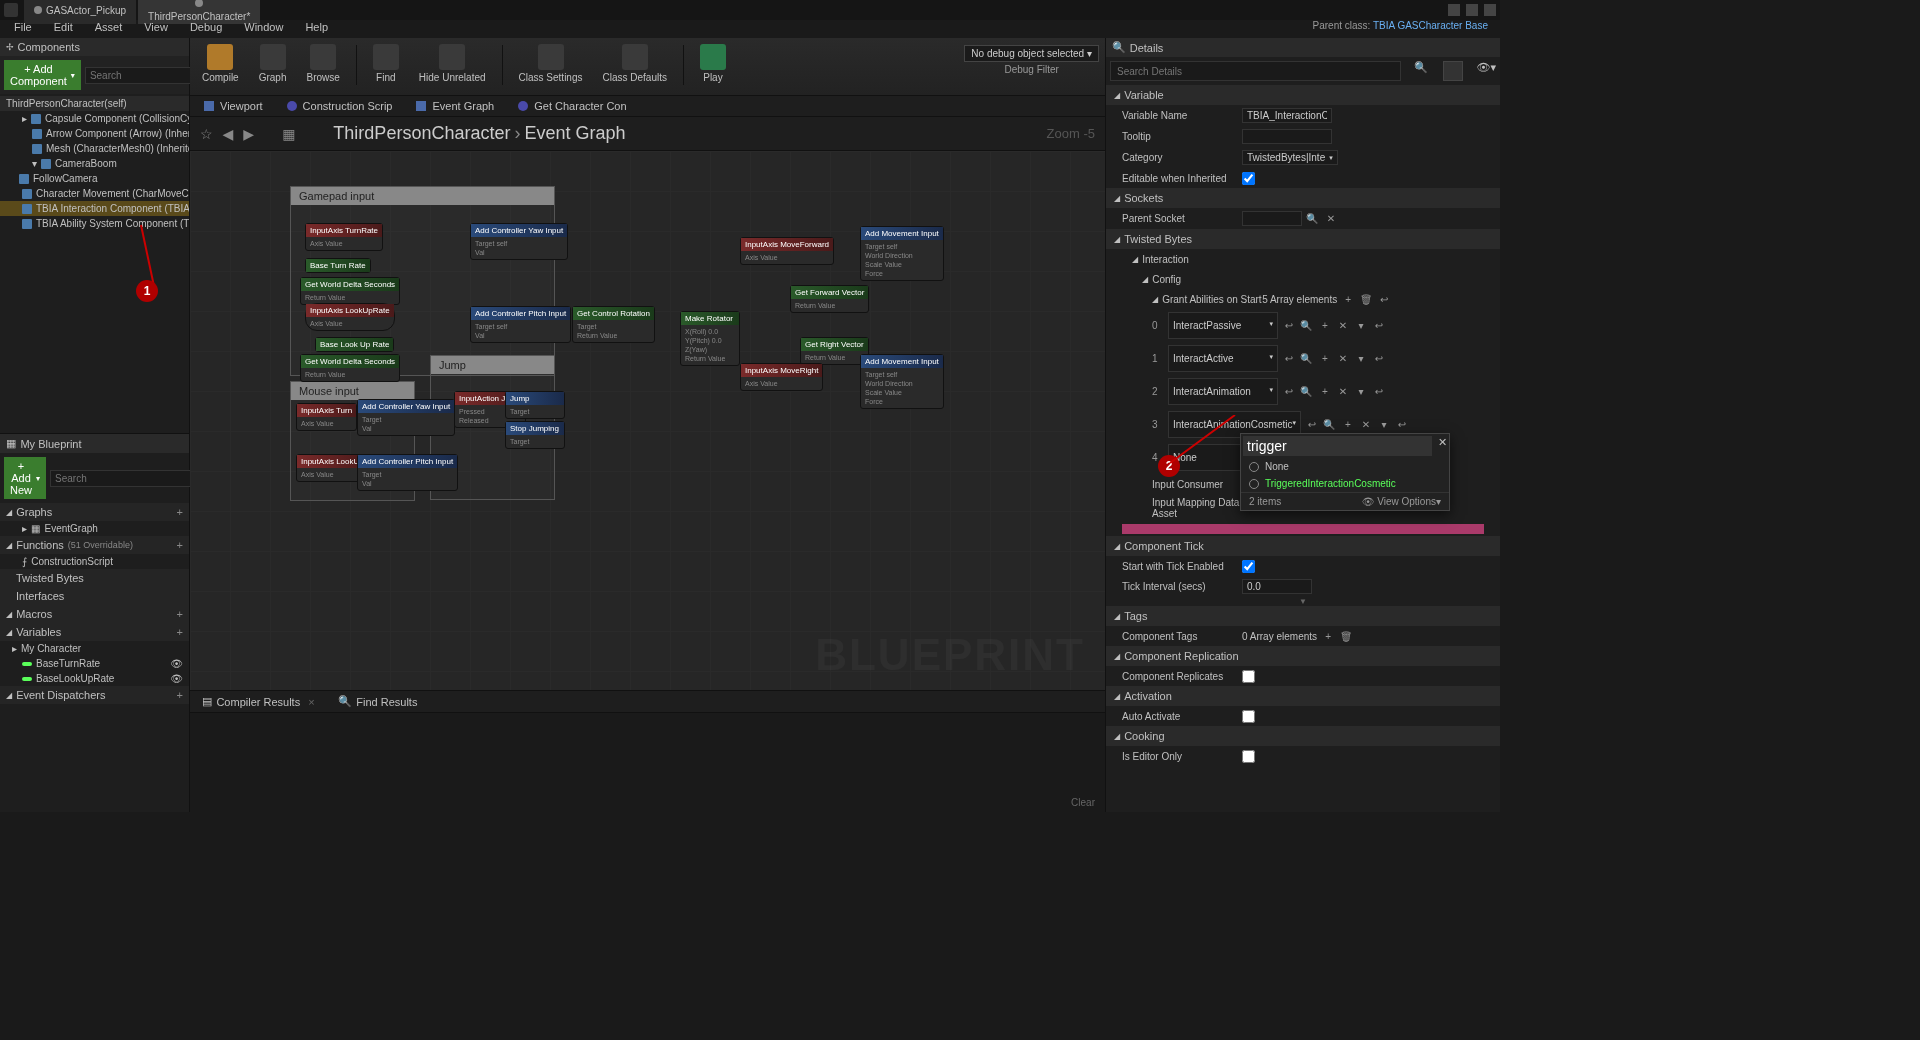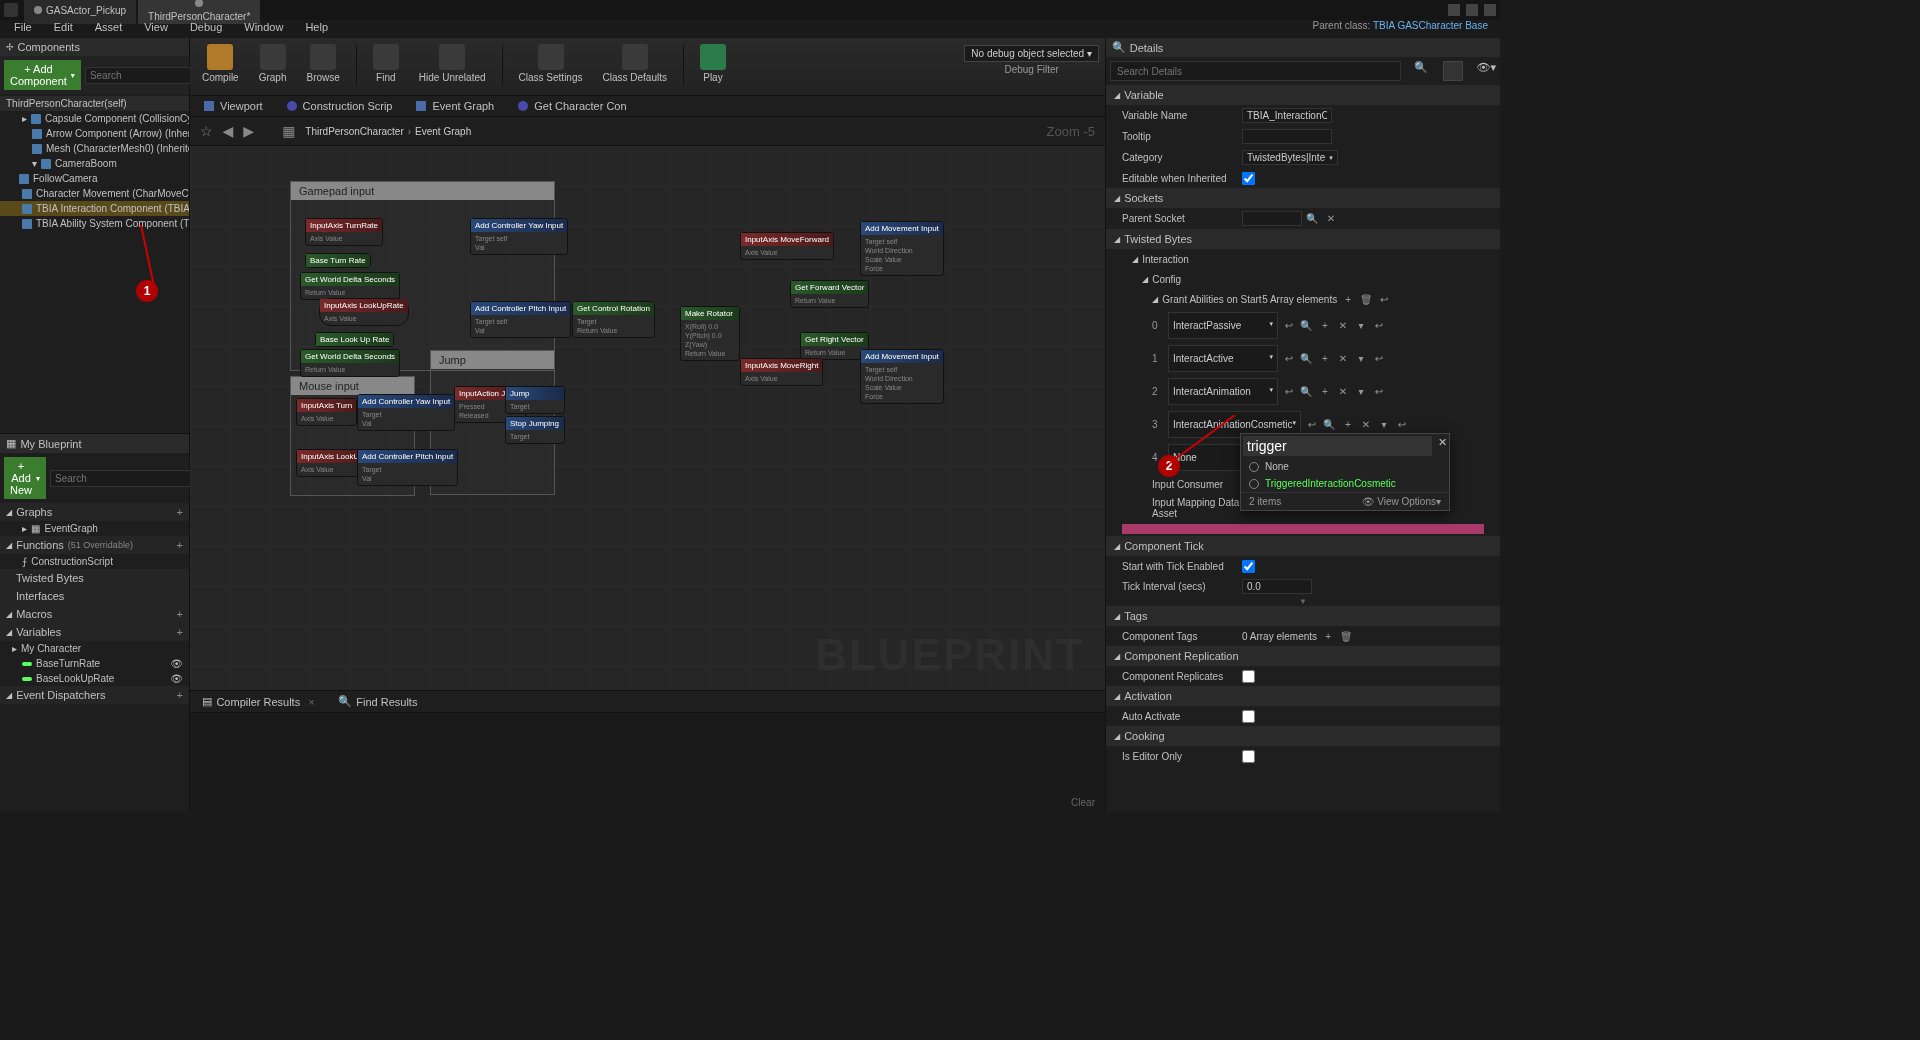--- a/index.html
+++ b/index.html
@@ -47,21 +47,21 @@
 .tool-btn.play .tico { background: #2a7a4a; }
 .debug-filter { margin-left: auto; display: flex; flex-direction: column; gap: 2px; padding-top: 4px; }
 .debug-sel { background: #1a1a1a; border: 1px solid #444; color: #ccc; padding: 2px 6px; font-size: 10px; min-width: 130px; }
 .debug-lbl { text-align: center; font-size: 10px; color: #999; }
 .graph-tabs { display: flex; background: #1e1e1e; padding: 0 4px; gap: 4px; border-bottom: 1px solid #111; }
 .graph-tab { padding: 4px 10px; font-size: 11px; display: flex; align-items: center; gap: 6px; cursor: pointer; }
 .graph-tab .gico { width: 10px; height: 10px; background: #4a6aaa; }
 .graph-tab.fn .gico { background: #4a4aaa; border-radius: 50%; }
 .nav-bar { display: flex; align-items: center; gap: 10px; padding: 6px 10px; background: #1e1e1e; border-bottom: 1px solid #111; }
 .nav-btn { font-size: 14px; color: #888; cursor: pointer; }
-.breadcrumb { font-size: 10px; color: #ccc; }
+.breadcrumb { font-size: 18px; color: #ccc; margin-left: 28px; }
 .breadcrumb .sep { color: #888; margin: 0 4px; }
 .zoom { margin-left: auto; color: #555; font-size: 13px; }
 .graph-canvas { flex: 1; position: relative; background: #262626; background-image: linear-gradient(#2a2a2a 1px, transparent 1px), linear-gradient(90deg, #2a2a2a 1px, transparent 1px); background-size: 40px 40px; overflow: hidden; }
 .watermark { position: absolute; right: 20px; bottom: 10px; font-size: 44px; font-weight: 900; color: rgba(255,255,255,0.04); letter-spacing: 2px; }
 .comment-box { position: absolute; border: 1px solid #555; background: rgba(120,120,120,0.06); }
 .comment-title { background: #888; color: #222; padding: 3px 8px; font-size: 11px; font-weight: 500; }
 .node { position: absolute; background: #2a2a2a; border: 1px solid #111; border-radius: 3px; font-size: 8px; min-width: 60px; }
 .node-hdr { padding: 2px 4px; color: #fff; white-space: nowrap; }
 .node.red .node-hdr { background: linear-gradient(90deg,#7a2a2a,#4a1a1a); }
 .node.blue .node-hdr { background: linear-gradient(90deg,#2a4a7a,#1a2a4a); }
@@ -350,21 +350,21 @@
           <div class="node-hdr">InputAxis TurnRate</div>
           <div class="node-body">Axis Value</div>
         </div>
         <div class="node green" style="left: 115px; top: 107px;">
           <div class="node-hdr">Base Turn Rate</div>
         </div>
         <div class="node green" style="left: 110px; top: 126px;">
           <div class="node-hdr">Get World Delta Seconds</div>
           <div class="node-body">Return Value</div>
         </div>
-        <div class="node red" style="left: 129px; top: 152px; border-radius: 12px;">
+        <div class="node red" style="left: 115px; top: 152px; border-radius: 12px;">
           <div class="node-hdr">InputAxis LookUpRate</div>
           <div class="node-body">Axis Value</div>
         </div>
         <div class="node green" style="left: 125px; top: 186px;">
           <div class="node-hdr">Base Look Up Rate</div>
         </div>
         <div class="node green" style="left: 110px; top: 203px;">
           <div class="node-hdr">Get World Delta Seconds</div>
           <div class="node-body">Return Value</div>
         </div>

